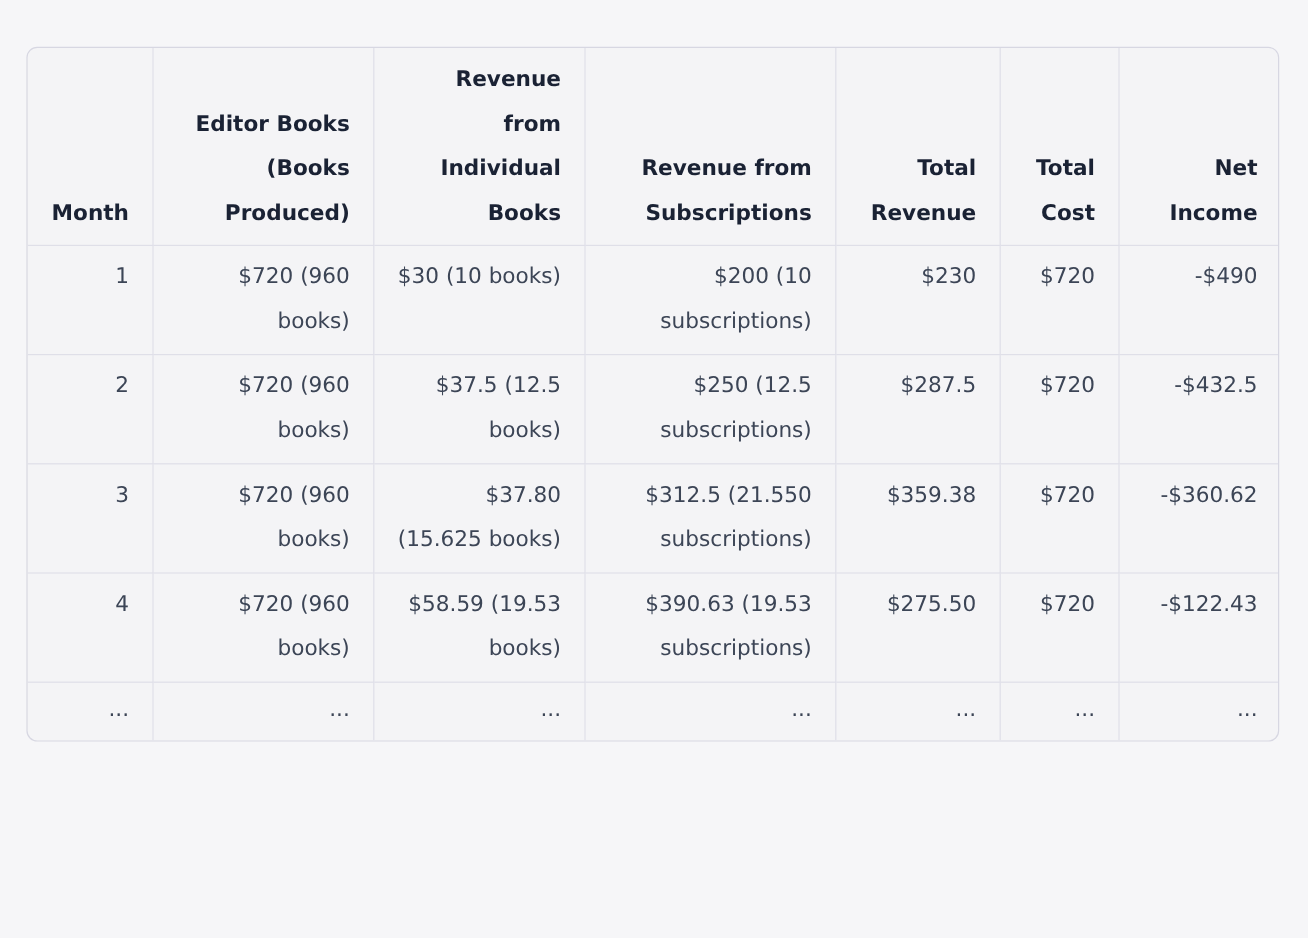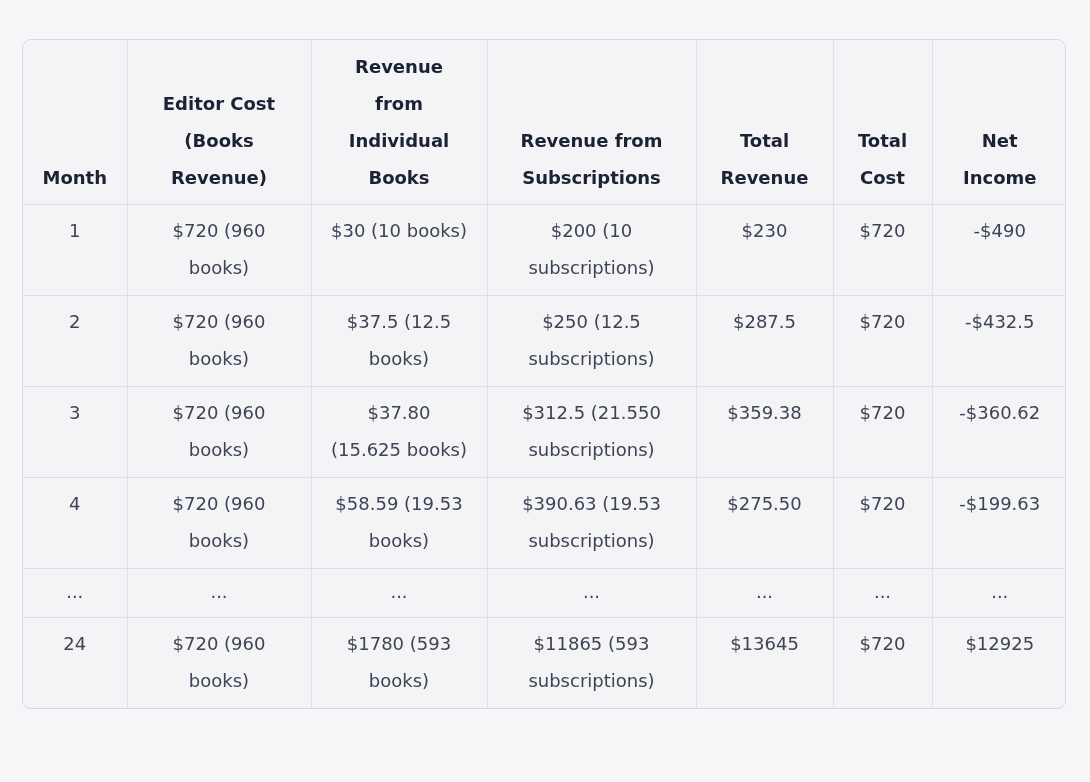--- a/index.html
+++ b/index.html
@@ -23,21 +23,21 @@
   table {
     width: 100%;
     border-collapse: collapse;
     table-layout: fixed;
     font-size: 18px;
     line-height: 37px;
   }
   th, td {
     border-right: 1px solid #dfdfe8;
     border-bottom: 1px solid #dfdfe8;
-    text-align: center;
+    text-align: right;
     font-weight: 400;
     overflow-wrap: break-word;
   }
   th:last-child, td:last-child { border-right: none; }
   tr:last-child td { border-bottom: none; }
   thead th {
     vertical-align: bottom;
     padding: 8px 19px 8px 19px;
     font-weight: 700;
     color: #1a2234;
@@ -59,21 +59,21 @@
         <col style="width:184px">
         <col style="width:176px">
       <col style="width:209px">
         <col style="width:137px">
         <col style="width:99px">
       <col style="width:135px">
     </colgroup>
     <thead>
       <tr>
         <th>Month</th>
-        <th>Editor Cost (Books Revenue)</th>
+        <th>Editor Books (Books Produced)</th>
         <th>Revenue from Individual Books</th>
         <th>Revenue from Subscriptions</th>
         <th>Total Revenue</th>
         <th>Total Cost</th>
         <th>Net Income</th>
       </tr>
     </thead>
     <tbody>
       <tr>
         <td>1</td>
@@ -102,35 +102,26 @@
         <td>$720</td>
         <td>-$360.62</td>
       </tr>
       <tr>
         <td>4</td>
         <td>$720 (960 books)</td>
         <td>$58.59 (19.53 books)</td>
         <td>$390.63 (19.53 subscriptions)</td>
         <td>$275.50</td>
         <td>$720</td>
-        <td>-$199.63</td>
+        <td>-$122.43</td>
       </tr>
       <tr class="ellipsis-row">
         <td>...</td>
         <td>...</td>
         <td>...</td>
         <td>...</td>
         <td>...</td>
         <td>...</td>
         <td>...</td>
       </tr>
-      <tr>
-        <td>24</td>
-        <td>$720 (960 books)</td>
-        <td>$1780 (593 books)</td>
-        <td>$11865 (593 subscriptions)</td>
-        <td>$13645</td>
-        <td>$720</td>
-        <td>$12925</td>
-      </tr>
     </tbody>
   </table>
 </div>
 
 </body></html>

